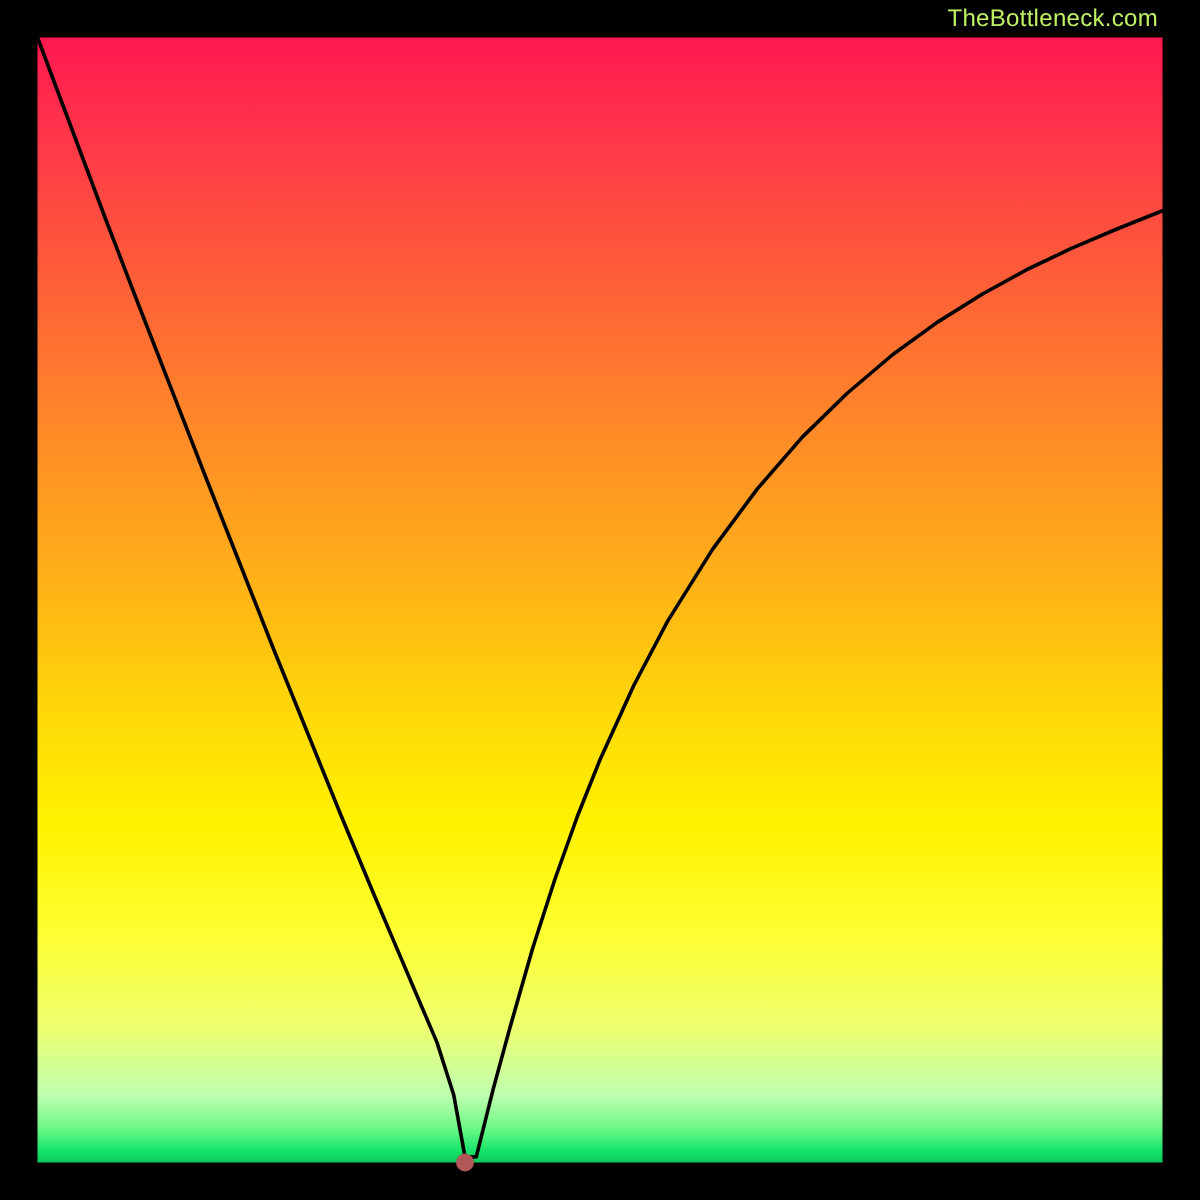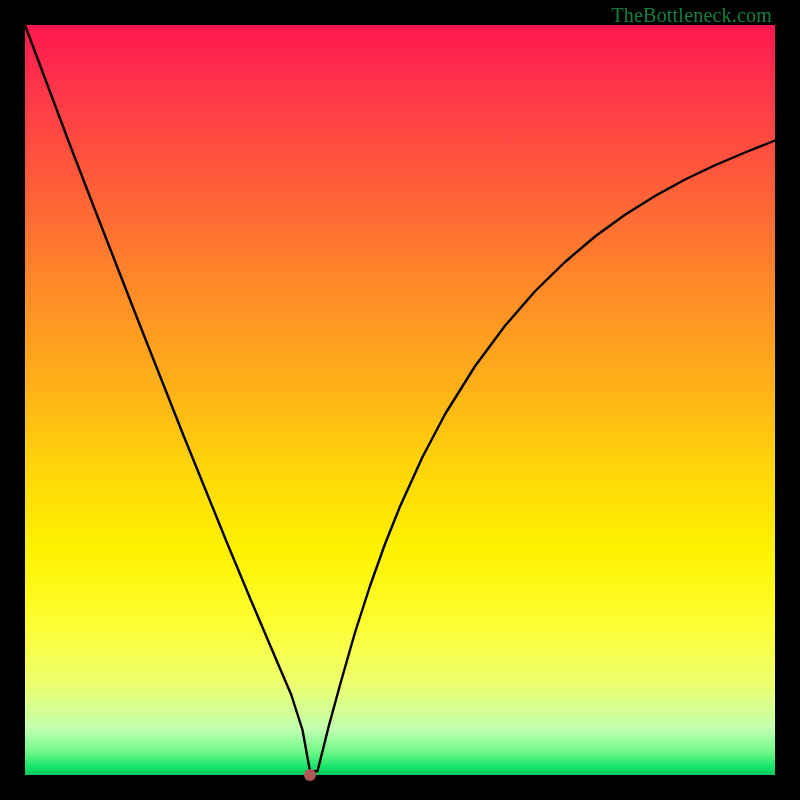--- a/index.html
+++ b/index.html
@@ -29,23 +29,23 @@
       #bfffb0 94%,
       #6cf886 97%,
       #14e36a 99%,
       #0cc85c 100%
     );
   }
   .watermark {
     position: absolute;
     top: 4px;
     right: 28px;
-    font-family: Liberation Serif, serif;
-    font-size: 20px;
-    color: #15803d;
+    font-family: Liberation Sans, sans-serif;
+    font-size: 16px;
+    color: #bef264;
     letter-spacing: 0.2px;
     user-select: none;
   }
   svg.curve {
     position: absolute;
     left: 0; top: 0;
     width: 750px; height: 750px;
     overflow: visible;
   }
 </style>

